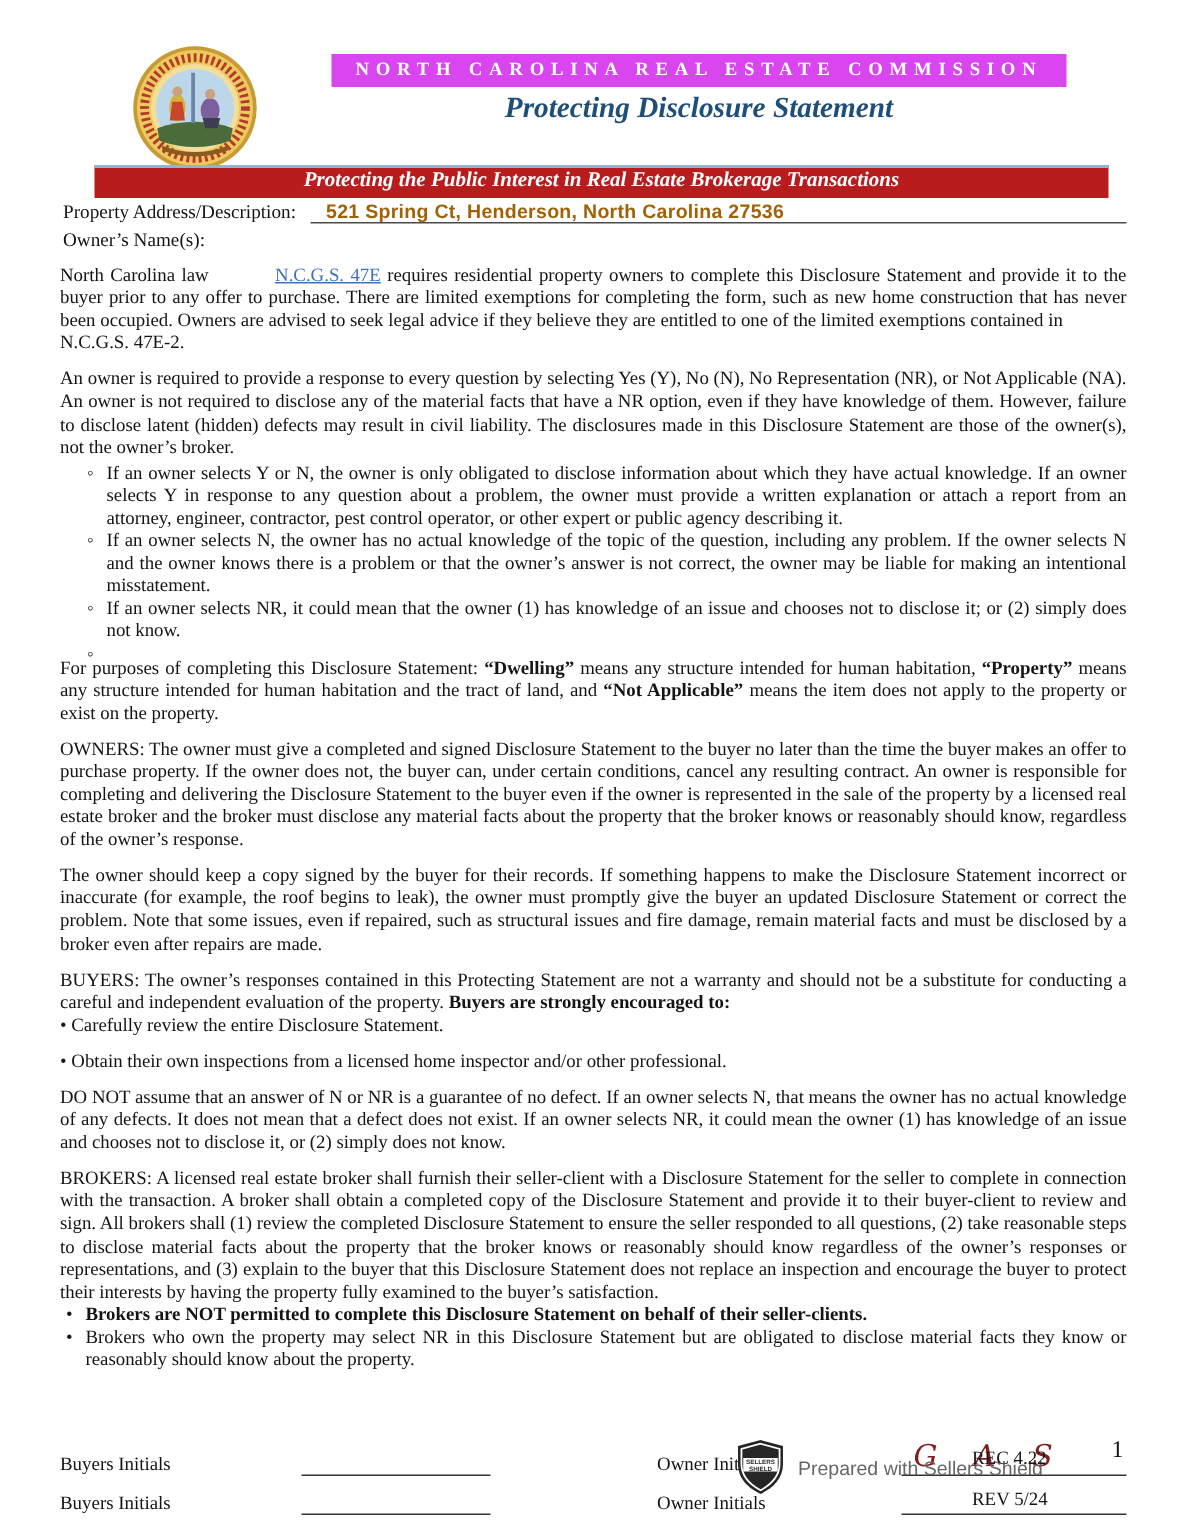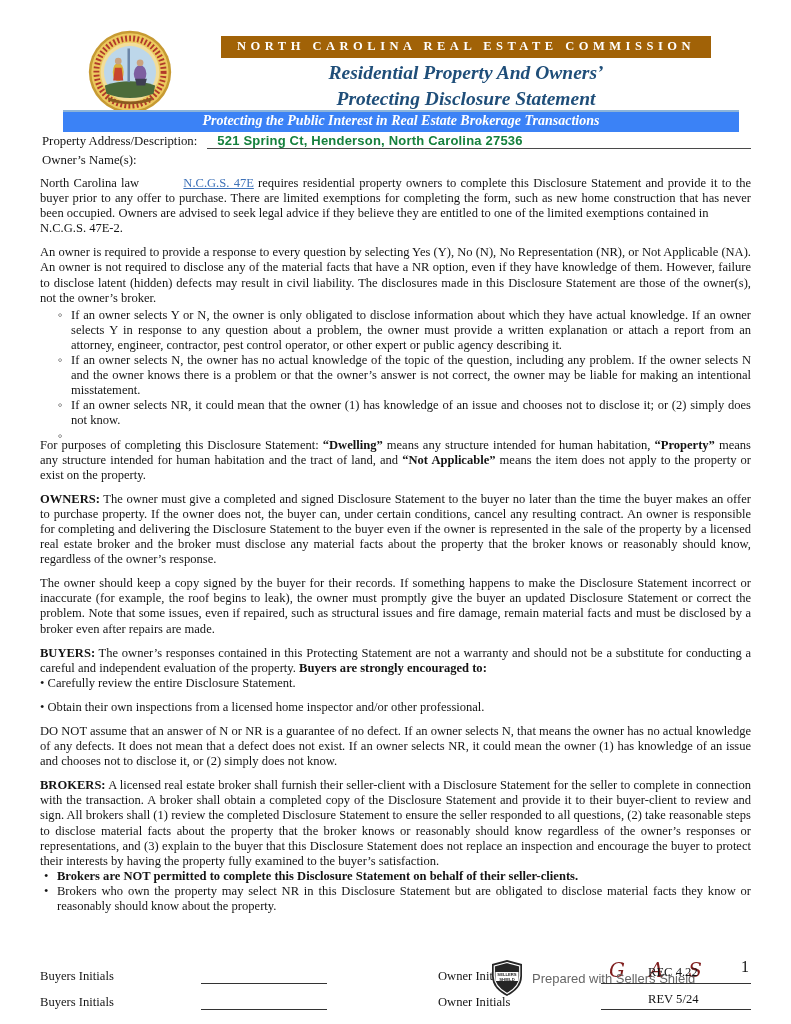--- a/index.html
+++ b/index.html
@@ -2,39 +2,39 @@
 <html><head>
 <meta charset="utf-8">
 <style>
   html,body{margin:0;padding:0;background:#ffffff;}
   .page{position:relative;width:791px;height:1024px;background:#fff;overflow:hidden;
         font-family:"Liberation Serif",serif;color:#141414;}
 
   
   .seal{position:absolute;left:88px;top:30px;width:84px;height:84px;}
   .header-center{position:absolute;left:190px;top:36px;width:552px;text-align:center;}
-  .commission-bar{display:inline-block;background:#a16207;color:#fff;font-weight:bold;
+  .commission-bar{display:inline-block;background:#d946ef;color:#fff;font-weight:bold;
         font-size:12.5px;letter-spacing:4.5px;padding:3px 16px 4px;white-space:nowrap;}
   .doc-title{color:#1f4e79;font-weight:bold;font-style:italic;font-size:19.5px;line-height:22px;margin-top:4px;}
-  .banner{position:absolute;left:63px;right:52px;top:110px;background:#3b82f6;color:#fff;
+  .banner{position:absolute;left:63px;right:52px;top:110px;background:#b91c1c;color:#fff;
         border-top:2px solid #8db4d9;text-align:center;font-weight:bold;font-style:italic;
         font-size:14px;padding:1px 0 3px;}
 
   
   .form-area{position:absolute;left:42px;right:40px;top:132px;font-size:12.8px;}
   .form-row{display:flex;align-items:flex-end;margin-bottom:2px;height:17px;}
   .form-label{white-space:nowrap;padding-right:10px;}
   .form-value{flex:1;border-bottom:1.5px solid #4a4a4a;font-family:"Liberation Sans",sans-serif;
-        font-weight:bold;font-size:13px;color:#15803d;padding:0 0 0 10px;letter-spacing:.2px;line-height:15px;}
+        font-weight:bold;font-size:13px;color:#a16207;padding:0 0 0 10px;letter-spacing:.2px;line-height:15px;}
 
   
   .main{position:absolute;left:40px;right:40px;top:176px;text-align:justify;
         font-size:12.55px;line-height:15.1px;}
   .main p{margin:0 0 9px 0;}
-  .lead{font-weight:bold;}
+  .lead{font-weight:normal;}
   a.law-link{color:#3f72b8;text-decoration:underline;margin-left:40px;}
   ul.sub-bullets{margin:0 0 9px 18px;padding:0;}
   ul.sub-bullets li{list-style:none;position:relative;padding-left:13px;margin:0;}
   ul.sub-bullets li .marker{position:absolute;left:0;top:0;}
   .plain-bullet{margin:0;}
   ul.broker-bullets{margin:0;padding:0 0 0 4px;}
   ul.broker-bullets li{list-style:none;position:relative;padding-left:13px;margin:0;}
   ul.broker-bullets li .marker{position:absolute;left:0;top:0;}
   .bold{font-weight:bold;}
 
@@ -71,21 +71,20 @@
       <path d="M32 45 L40 45 L42 60 L30 60 Z" fill="#c8452e"></path>
       <ellipse cx="62" cy="52" rx="7.5" ry="10" fill="#7d5fa0"></ellipse>
       <circle cx="62" cy="39" r="4" fill="#caa27e"></circle>
       <path d="M56 58 L70 58 L68 66 L58 66 Z" fill="#3e3e52"></path>
       <path d="M24 80 Q50 90 76 80 L76 84 Q50 93 24 84 Z" fill="#8a5a20"></path>
     </svg>
   </div>
 
   <div class="header-center">
     <div class="commission-bar">NORTH CAROLINA REAL ESTATE COMMISSION</div>
-    <div class="doc-title">Residential Property And Owners’</div>
     <div class="doc-title">Protecting Disclosure Statement</div>
   </div>
 
   <div class="banner">Protecting the Public Interest in Real Estate Brokerage Transactions</div>
 
   <div class="form-area">
     <div class="form-row">
       <span class="form-label">Property Address/Description:</span>
       <span class="form-value">521 Spring Ct, Henderson, North Carolina 27536</span>
     </div>

